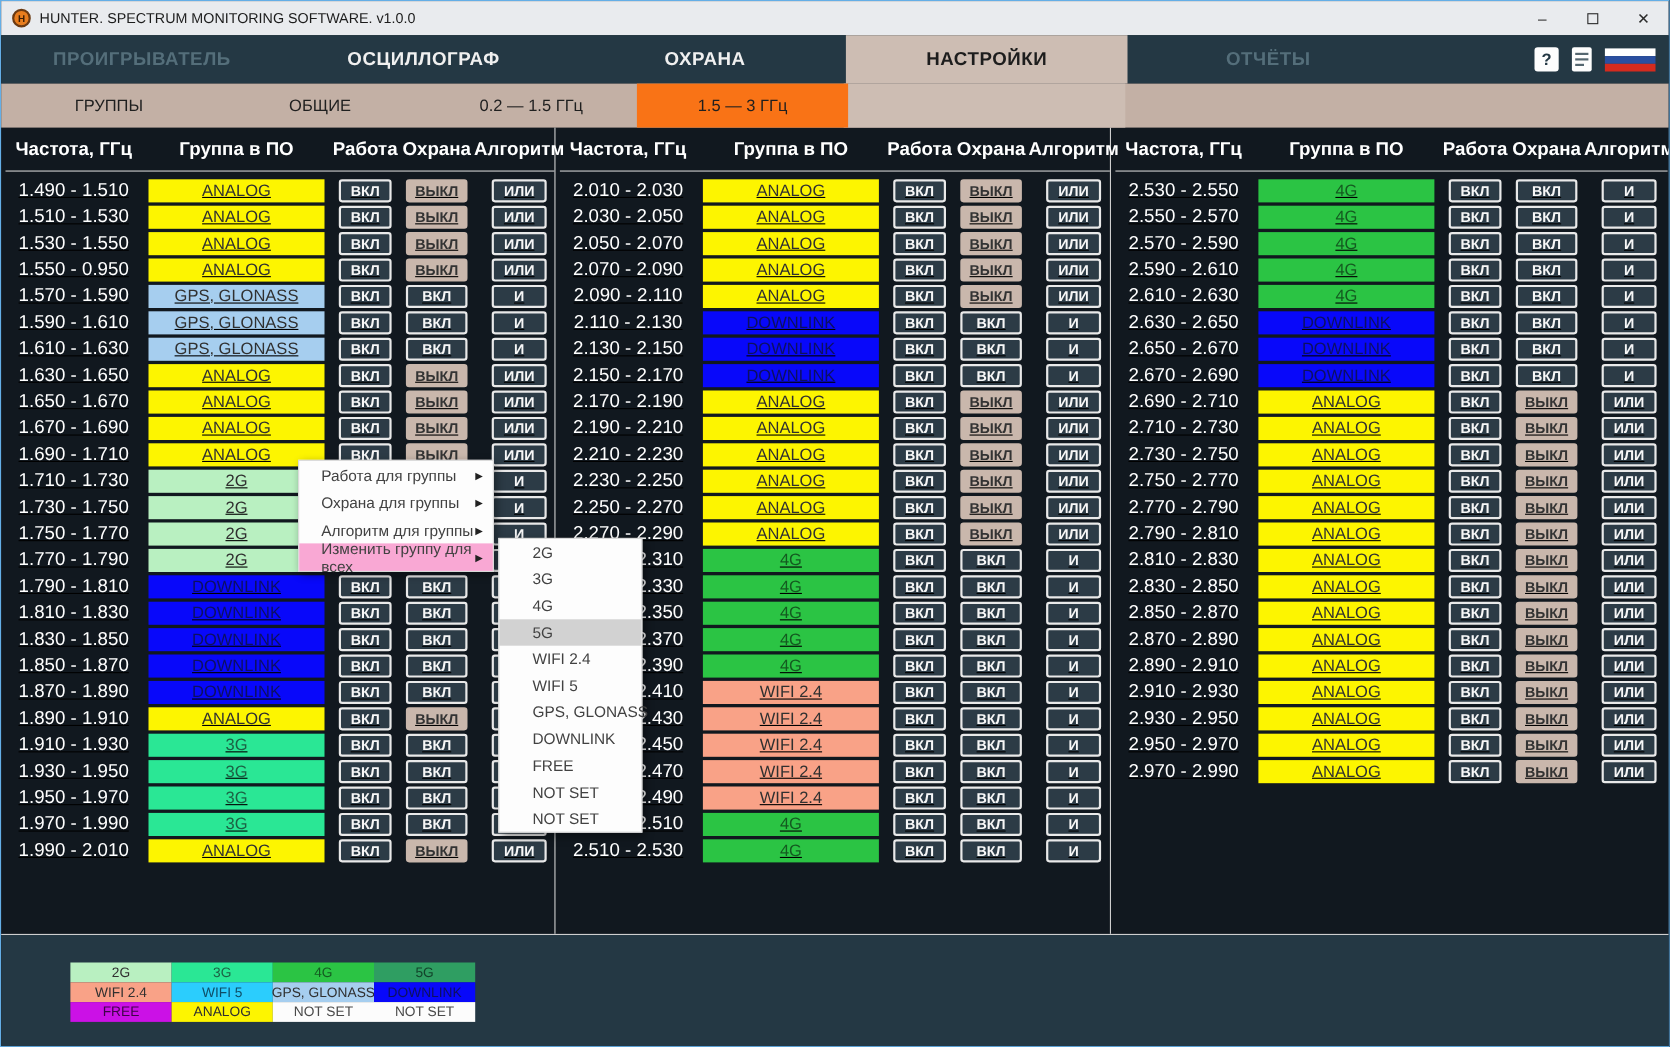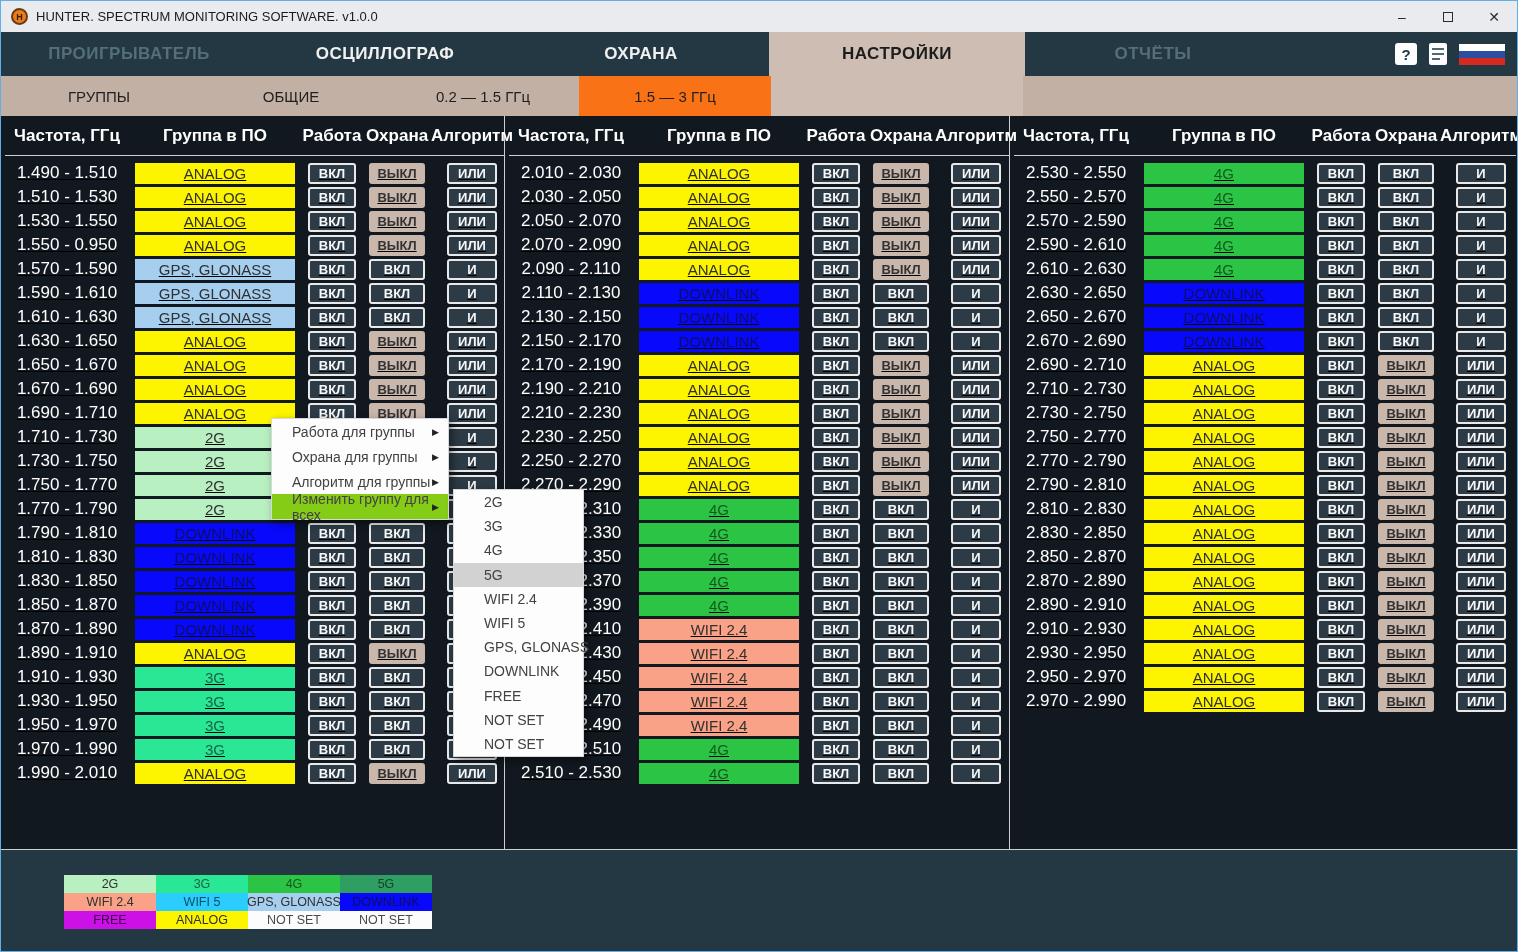--- a/index.html
+++ b/index.html
@@ -76,21 +76,21 @@
            grid-template-columns:repeat(4, 92px); grid-auto-rows:18px; }
   .legend-cell{ display:flex; align-items:center; justify-content:center;
                 font-size:12.5px; color:#333; white-space:nowrap; }
 
   
   .context-menu{ position:absolute; left:246px; top:417px; width:178px; background:#fdfdfd;
                  border:1px solid #d8d8d8; box-shadow:3px 3px 8px rgba(0,0,0,.45); z-index:5;margin-left:24px; }
   .cm-item{ height:25px; display:flex; align-items:center; padding-left:20px;
             font-size:14px; color:#424242; }
   .cm-item .arrow{ margin-left:auto; margin-right:9px; font-size:9px; color:#222; }
-  .cm-item.hl{ background:#84cc16; }
+  .cm-item.hl{ background:#f9a8d4; }
   .submenu{ position:absolute; left:452px; top:488px; width:131px; height:268px; background:#fdfdfd;
             border:1px solid #d8d8d8; box-shadow:3px 3px 8px rgba(0,0,0,.45); z-index:6;
             display:flex; flex-direction:column; }
   .sm-item{ flex:1; display:flex; align-items:center; padding-left:30px;
             font-size:14px; color:#424242; white-space:nowrap; }
   .sm-item.hl{ background:#d2d2d2; }
 </style>
 </head>
 <body>
 

